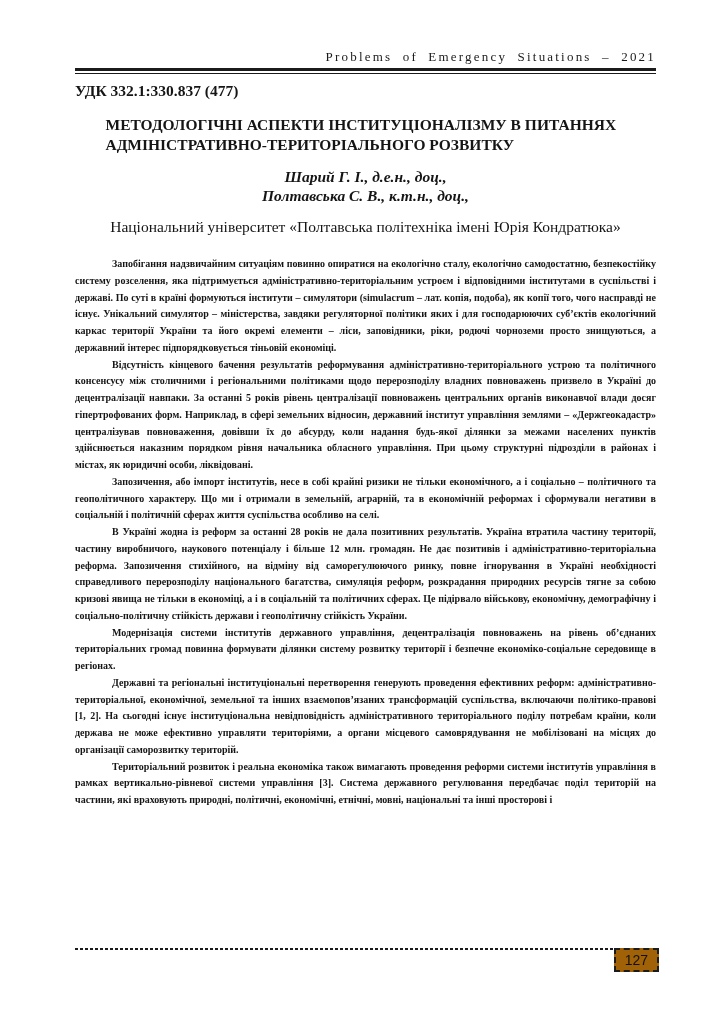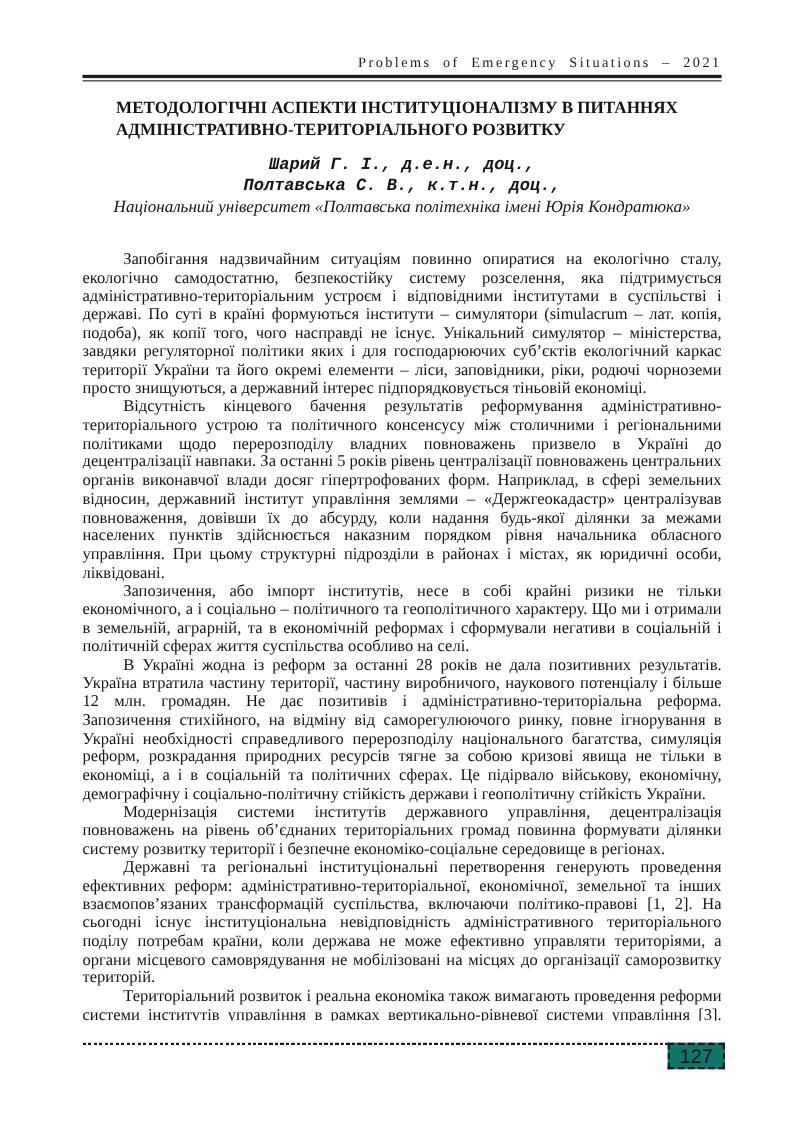--- a/index.html
+++ b/index.html
@@ -51,70 +51,71 @@
   }
   .authors {
     margin-top: 12px;
     text-align: center;
     font-size: 15.5px;
     line-height: 19px;
   }
   .author-line {
     font-weight: bold;
     font-style: italic;
-    font-family: Liberation Mono, monospace;
   }
   .affiliation {
-    font-style: italic;
+    margin-top: 12px;
   }
   .body-text {
-    margin-top: 30px;
+    margin-top: 20px;
     height: 700px;
     overflow: hidden;
     text-align: justify;
-    font-size: 15px;
+    font-size: 10px;
     line-height: 16.75px;
+    font-weight: bold;
   }
   .body-text p {
     margin: 0;
     text-indent: 37px;
   }
   .page-footer {
     position: absolute;
     left: 75px;
     top: 948px;
     width: 581px;
   }
   .dash-line {
     height: 2px;
     background: repeating-linear-gradient(90deg, #1b1b1b 0 3px, transparent 3px 5px);
   }
   .page-number-box {
     position: absolute;
     right: -3px;
     top: 0;
     border: 2px dashed #1b1b1b;
-    background: #0f766e;
+    background: #a16207;
     padding: 0 9px;
     font-family: "Liberation Sans", sans-serif;
-    font-size: 18px;
+    font-size: 14px;
     line-height: 20px;
     color: #111;
   }
 </style>
 </head>
 <body>
 
 <div class="page">
   <div class="content">
 
     <div class="journal-header">Problems of Emergency Situations – 2021</div>
 
     <div class="double-rule"></div>
 
+    <div class="udc">УДК 332.1:330.837 (477)</div>
 
     <div class="title">МЕТОДОЛОГІЧНІ АСПЕКТИ ІНСТИТУЦІОНАЛІЗМУ В ПИТАННЯХ АДМІНІСТРАТИВНО-ТЕРИТОРІАЛЬНОГО РОЗВИТКУ</div>
 
     <div class="authors">
       <div class="author-line">Шарий Г. І., д.е.н., доц.,</div>
       <div class="author-line">Полтавська С. В., к.т.н., доц.,</div>
       <div class="affiliation">Національний університет «Полтавська політехніка імені Юрія Кондратюка»</div>
     </div>
 
     <div class="body-text">

